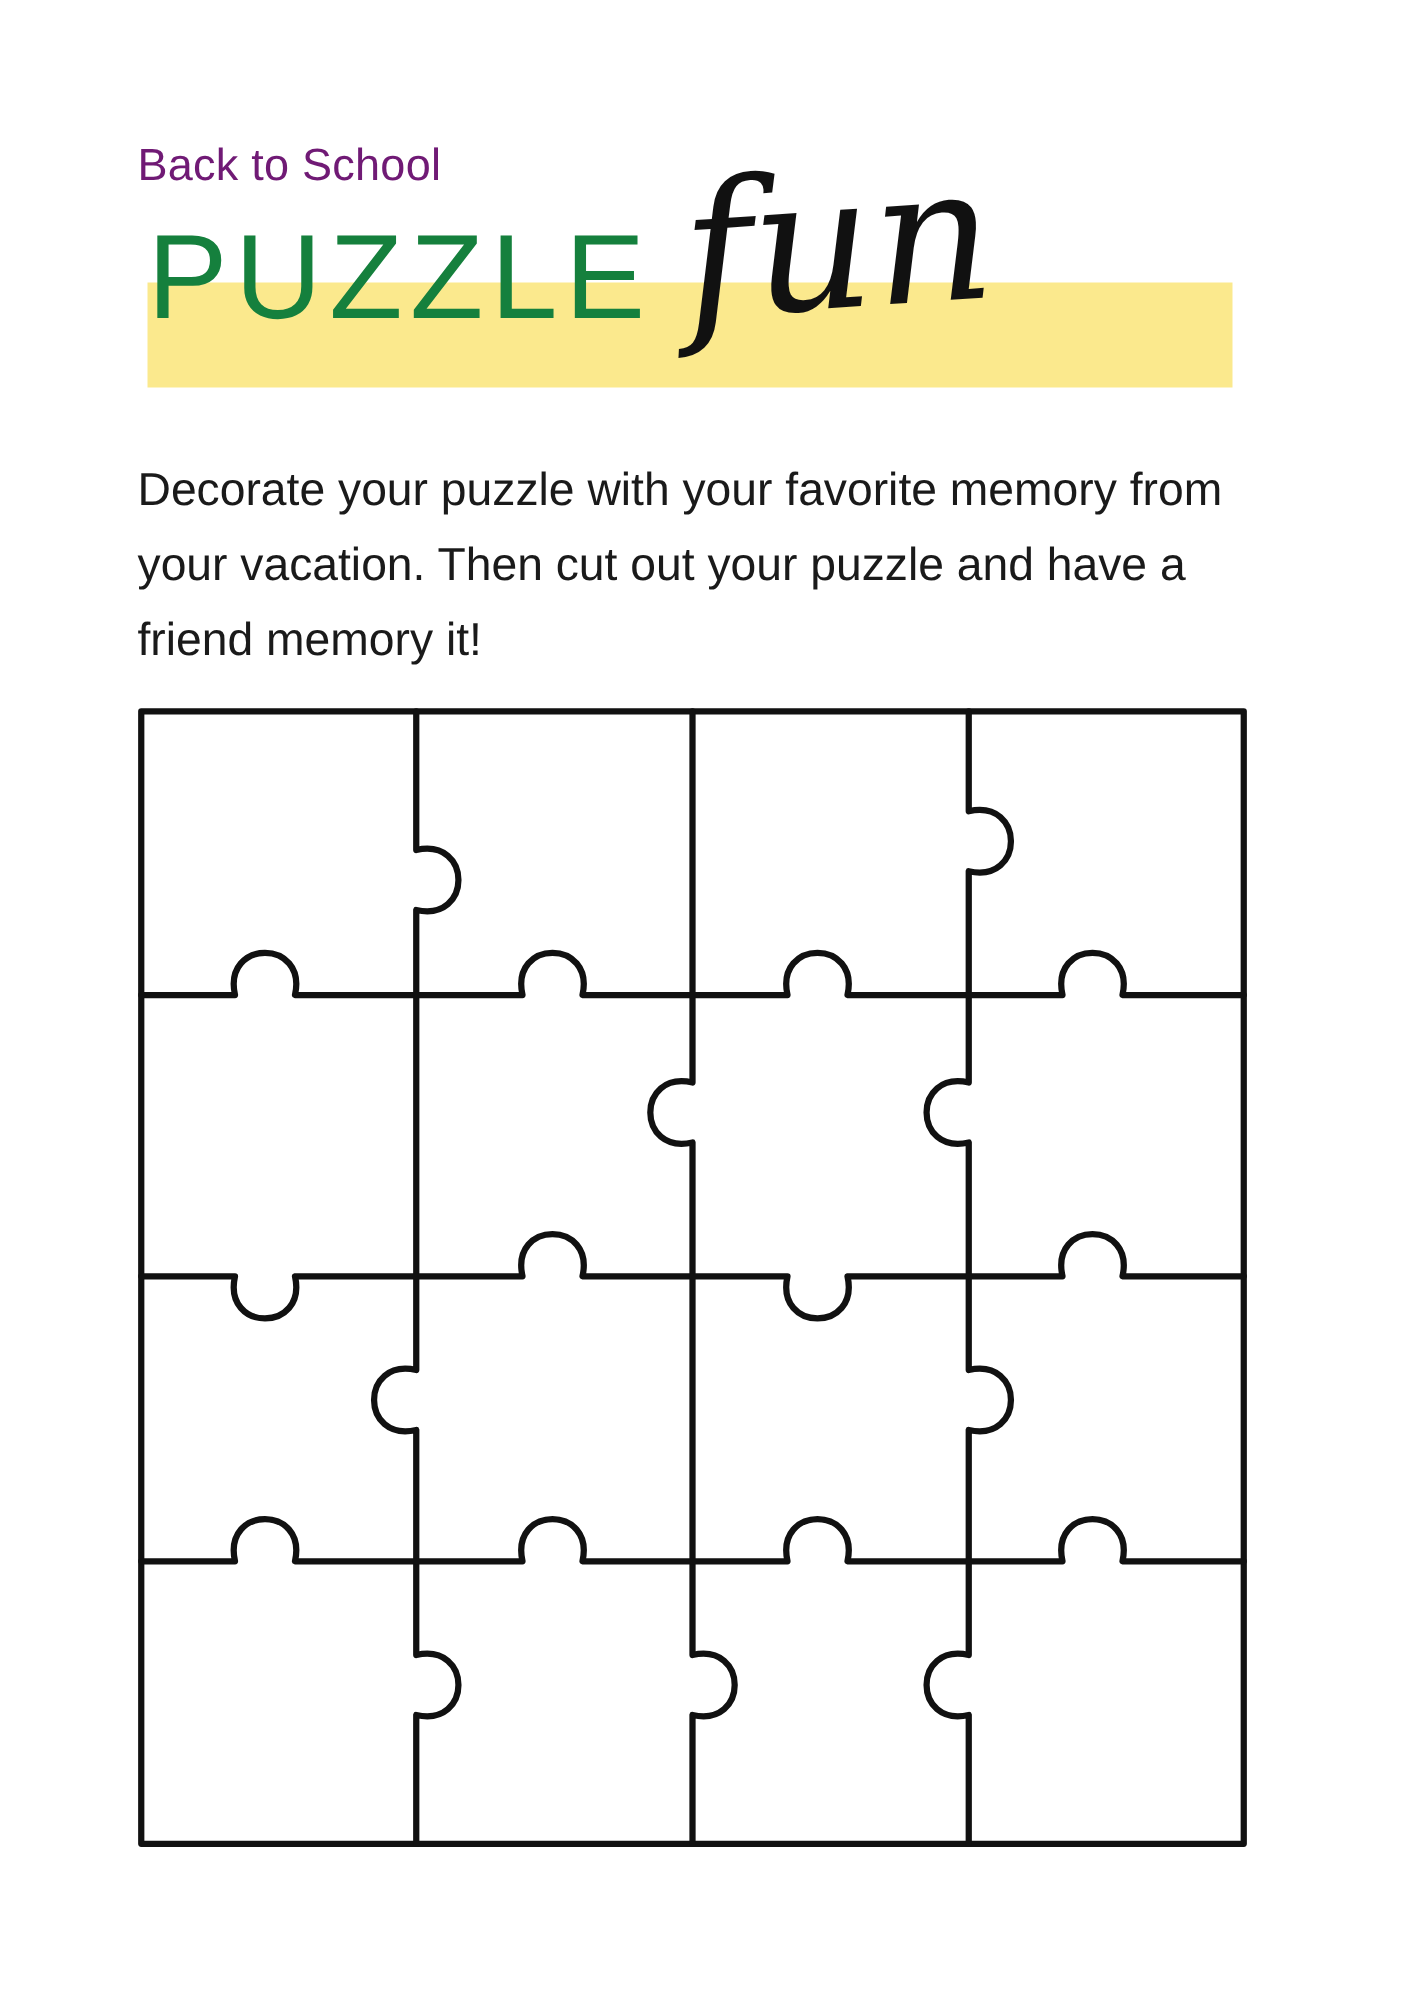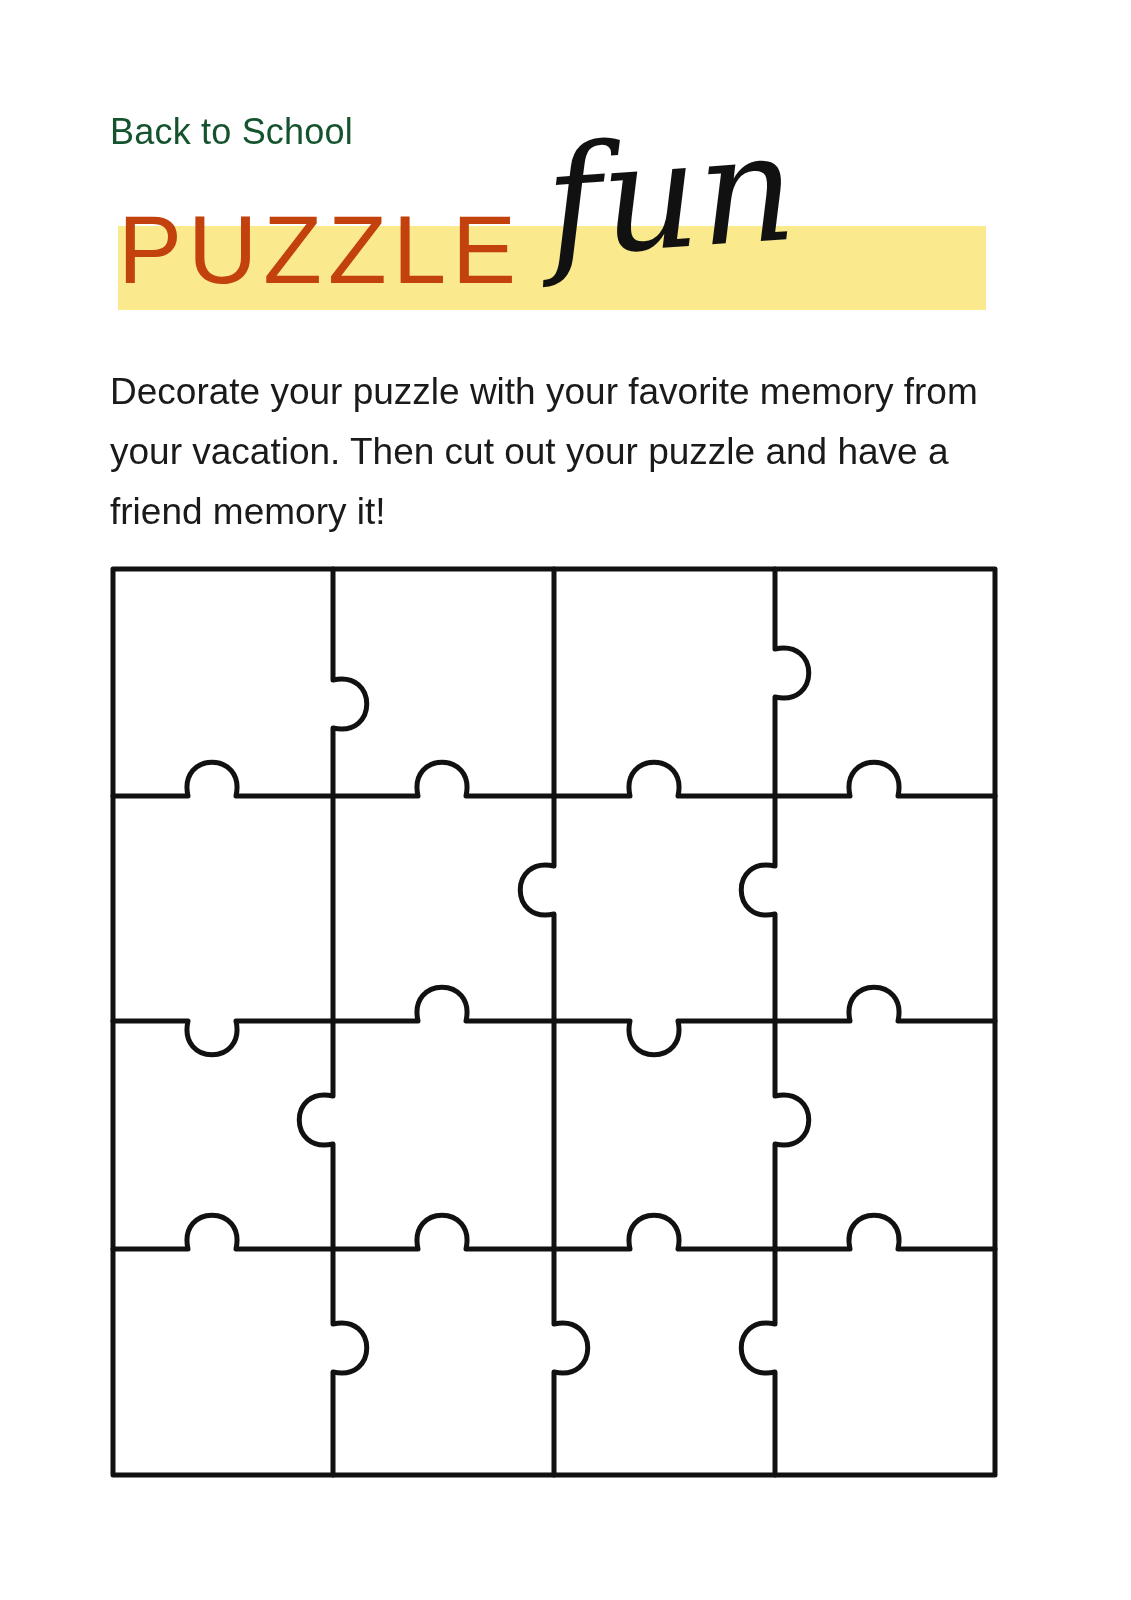--- a/index.html
+++ b/index.html
@@ -22,21 +22,21 @@
   }
 
   
   .eyebrow {
     position: absolute;
     left: 110px;
     top: 110px;
     font-size: 36px;
     font-weight: 400;
     letter-spacing: 0.2px;
-    color: #14532d;
+    color: #701a75;
     line-height: 1.2;
   }
 
   .title-block {
     position: absolute;
     left: 110px;
     top: 168px;
     width: 900px;
     height: 160px;
   }
@@ -50,24 +50,23 @@
     background: #fbe98d;
   }
 
   .title-main {
     position: absolute;
     left: 8px;
     top: 6px;
     font-size: 96px;
     font-weight: 300;
     letter-spacing: 6px;
-    color: #c2410c;
+    color: #15803d;
     line-height: 1.0;
     font-family: "Liberation Sans", sans-serif;
-    margin-top: 28px;
   }
 
   .title-script {
     position: absolute;
     left: 436px;
     top: -48px;
     font-size: 150px;
     font-family: "DejaVu Serif", serif;
     font-style: italic;
     font-weight: 400;

